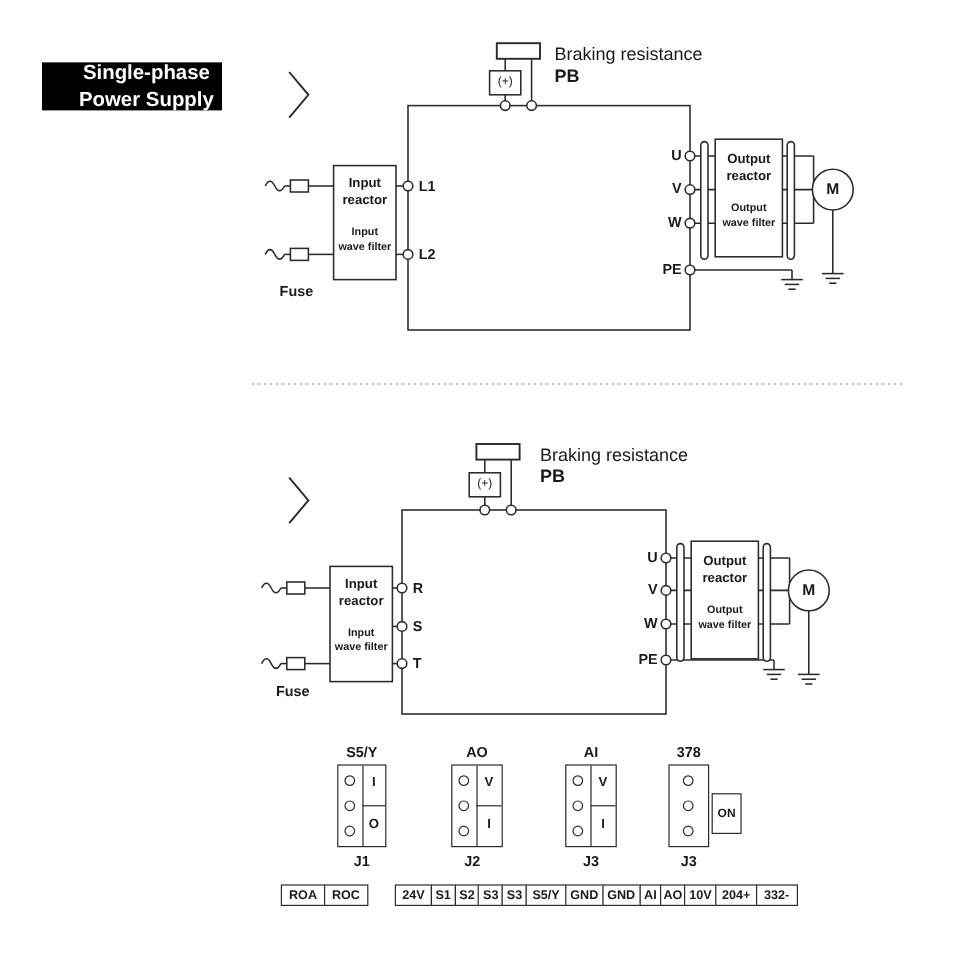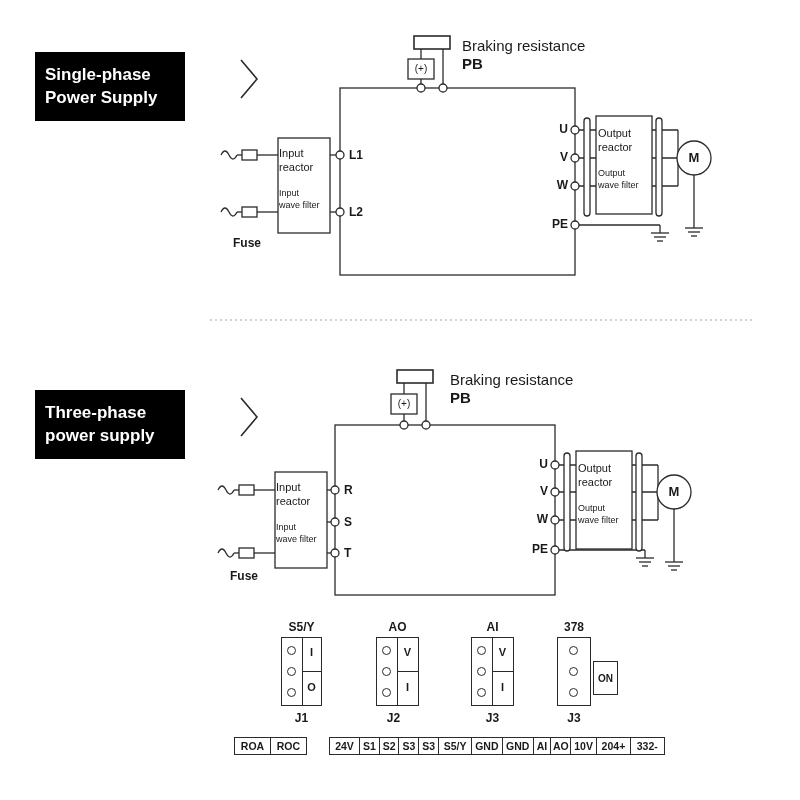--- a/index.html
+++ b/index.html
@@ -3,31 +3,31 @@
 <meta charset="utf-8">
 <title>Diagram</title>
 <style>
   * { margin:0; padding:0; box-sizing:border-box; }
   html,body { width:800px; height:800px; }
   body { position:relative; background:#ffffff; color:#1a1a1a;
          font-family:"Liberation Sans", sans-serif; overflow:hidden; }
   #root { position:absolute; inset:0; width:800px; height:800px; }
   svg.geo { position:absolute; left:0; top:0; }
 
-  .bb { position:absolute; width:150px; height:69px; background:#000; color:#fff;
+  .bb { position:absolute; width:150px; height:40px; background:#000; color:#fff;
         font-weight:700; font-size:17px; line-height:1.32; display:flex;
-        flex-direction:column; justify-content:center; padding-left:10px; }
+        flex-direction:column; justify-content:center; padding-left:24px;text-align:center; }
 
   .t  { position:absolute; font-size:12px; white-space:nowrap; }
   .b  { font-weight:700; }
   .s15{ font-size:15px; } .s13{ font-size:13px; } .s10{ font-size:10px; }
   .rt { text-align:right; }
   .ctr{ text-align:center; }
 
-  .box-label { position:absolute; text-align:left; line-height:1.25; font-size:11px; }
+  .box-label { position:absolute; text-align:center; line-height:1.25; font-size:11px;font-weight:bold; }
   .box-label.small { font-size:9px; line-height:1.3; }
 
   .jtitle { position:absolute; display:flex; justify-content:center; white-space:nowrap;
             font-weight:700; font-size:12px; }
   .jname  { position:absolute; text-align:center; font-weight:700; font-size:12px; }
   .jblock { position:absolute; border:1.5px solid #2b2b2b; background:#fff; }
   .jc   { position:absolute; left:5px; width:9px; height:9px; border:1.3px solid #2b2b2b;
           border-radius:50%; background:#fff; }
   .jvdiv{ position:absolute; left:20px; top:0; height:100%; border-left:1.3px solid #2b2b2b; }
   .jhdiv{ position:absolute; left:20px; right:0; top:33px; border-top:1.3px solid #2b2b2b; }
@@ -183,24 +183,20 @@
   <div class="box-label" style="left:598px;top:127px;width:52px">
     <div>Output</div>
     <div>reactor</div>
   </div>
   <div class="box-label small" style="left:598px;top:168px;width:52px">
     <div>Output</div>
     <div>wave filter</div>
   </div>
   <div class="t s13 b ctr" style="left:685px;top:150px;width:18px">M</div>
 
-  <div class="bb" style="left:35px;top:390px">
-    <div>Three-phase</div>
-    <div>power supply</div>
-  </div>
   <div class="t s15" style="left:450px;top:371px">Braking resistance</div>
   <div class="t s15 b" style="left:450px;top:389px">PB</div>
   <div class="t s10 ctr" style="left:391px;top:398px;width:26px">(+)</div>
   <div class="t b" style="left:344px;top:483px">R</div>
   <div class="t b" style="left:344px;top:515px">S</div>
   <div class="t b" style="left:344px;top:546px">T</div>
   <div class="t b" style="left:230px;top:569px">Fuse</div>
   <div class="box-label" style="left:276px;top:481px;width:50px">
     <div>Input</div>
     <div>reactor</div>

